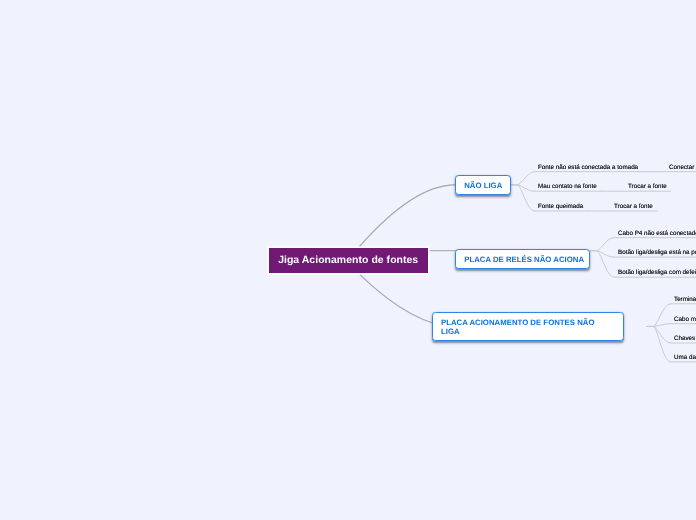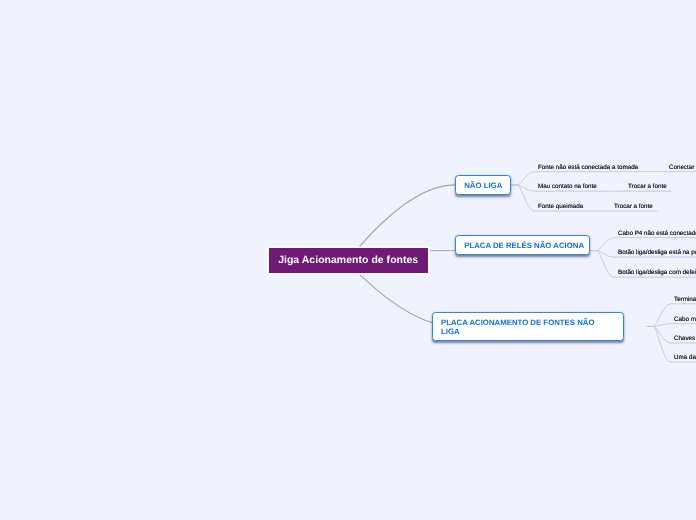--- a/index.html
+++ b/index.html
@@ -62,21 +62,21 @@
       </div>
       <div class="node lvl1" style="left: 455.2px; top: 174.8px; width: 55.8px; height: 20.2px;">
         <span>NÃO LIGA</span>
       </div>
       <div class="leaf" style="left: 538px; top: 165px;">Fonte não está conectada a tomada</div>
       <div class="leaf" style="left: 669px; top: 165px;">Conectar a tomada</div>
       <div class="leaf" style="left: 538px; top: 184px;">Mau contato na fonte</div>
       <div class="leaf" style="left: 628px; top: 184px;">Trocar a fonte</div>
       <div class="leaf" style="left: 538px; top: 204px;">Fonte queimada</div>
       <div class="leaf" style="left: 614px; top: 204px;">Trocar a fonte</div>
-      <div class="node lvl1" style="left: 455.2px; top: 235px; width: 135.2px; height: 20.2px;">
+      <div class="node lvl1" style="left: 455.2px; top: 249px; width: 135.2px; height: 20.2px;">
         <span>PLACA DE RELÉS NÃO ACIONA</span>
       </div>
       <div class="leaf" style="left: 618px; top: 231px;">Cabo P4 não está conectado</div>
       <div class="leaf" style="left: 618px; top: 250px;">Botão liga/desliga está na posição desligado</div>
       <div class="leaf" style="left: 618px; top: 270px;">Botão liga/desliga com defeito</div>
       <div class="node lvl1" style="left: 432px; top: 312.3px; width: 191.8px; height: 28.3px;">
         <span>PLACA ACIONAMENTO DE FONTES NÃO
 LIGA</span>
       </div>
       <div class="leaf" style="left: 674px; top: 297px;">Terminal não está conectado</div>

